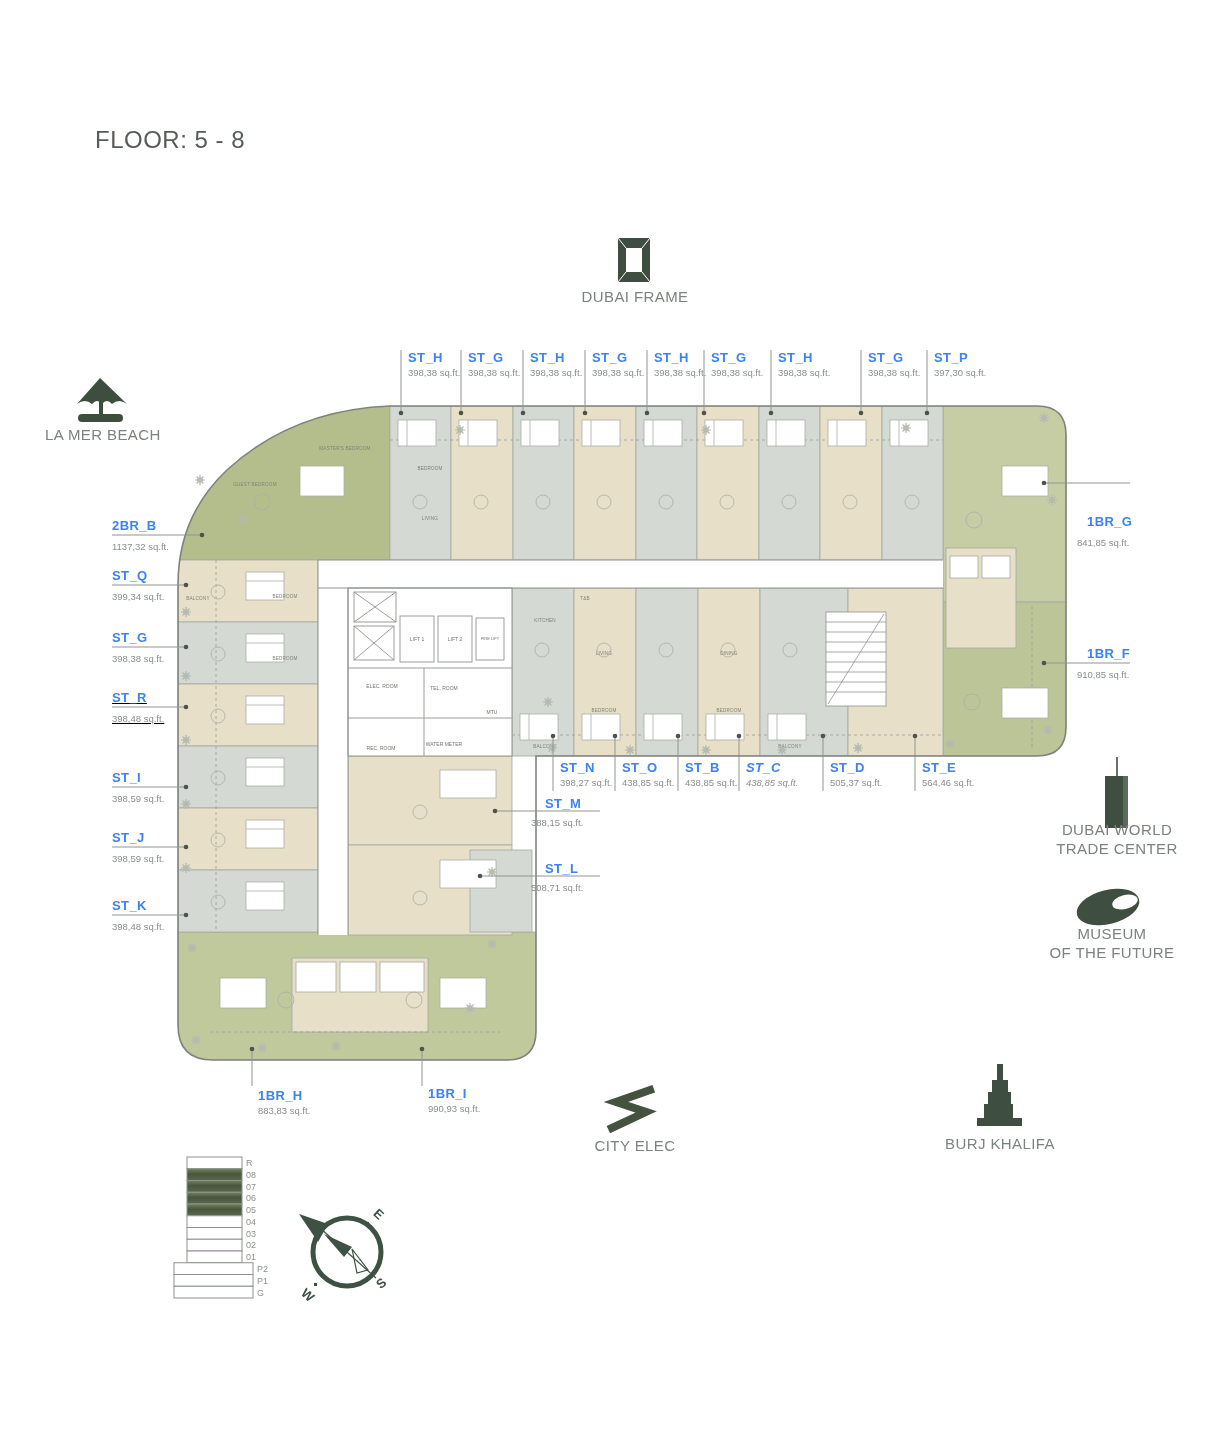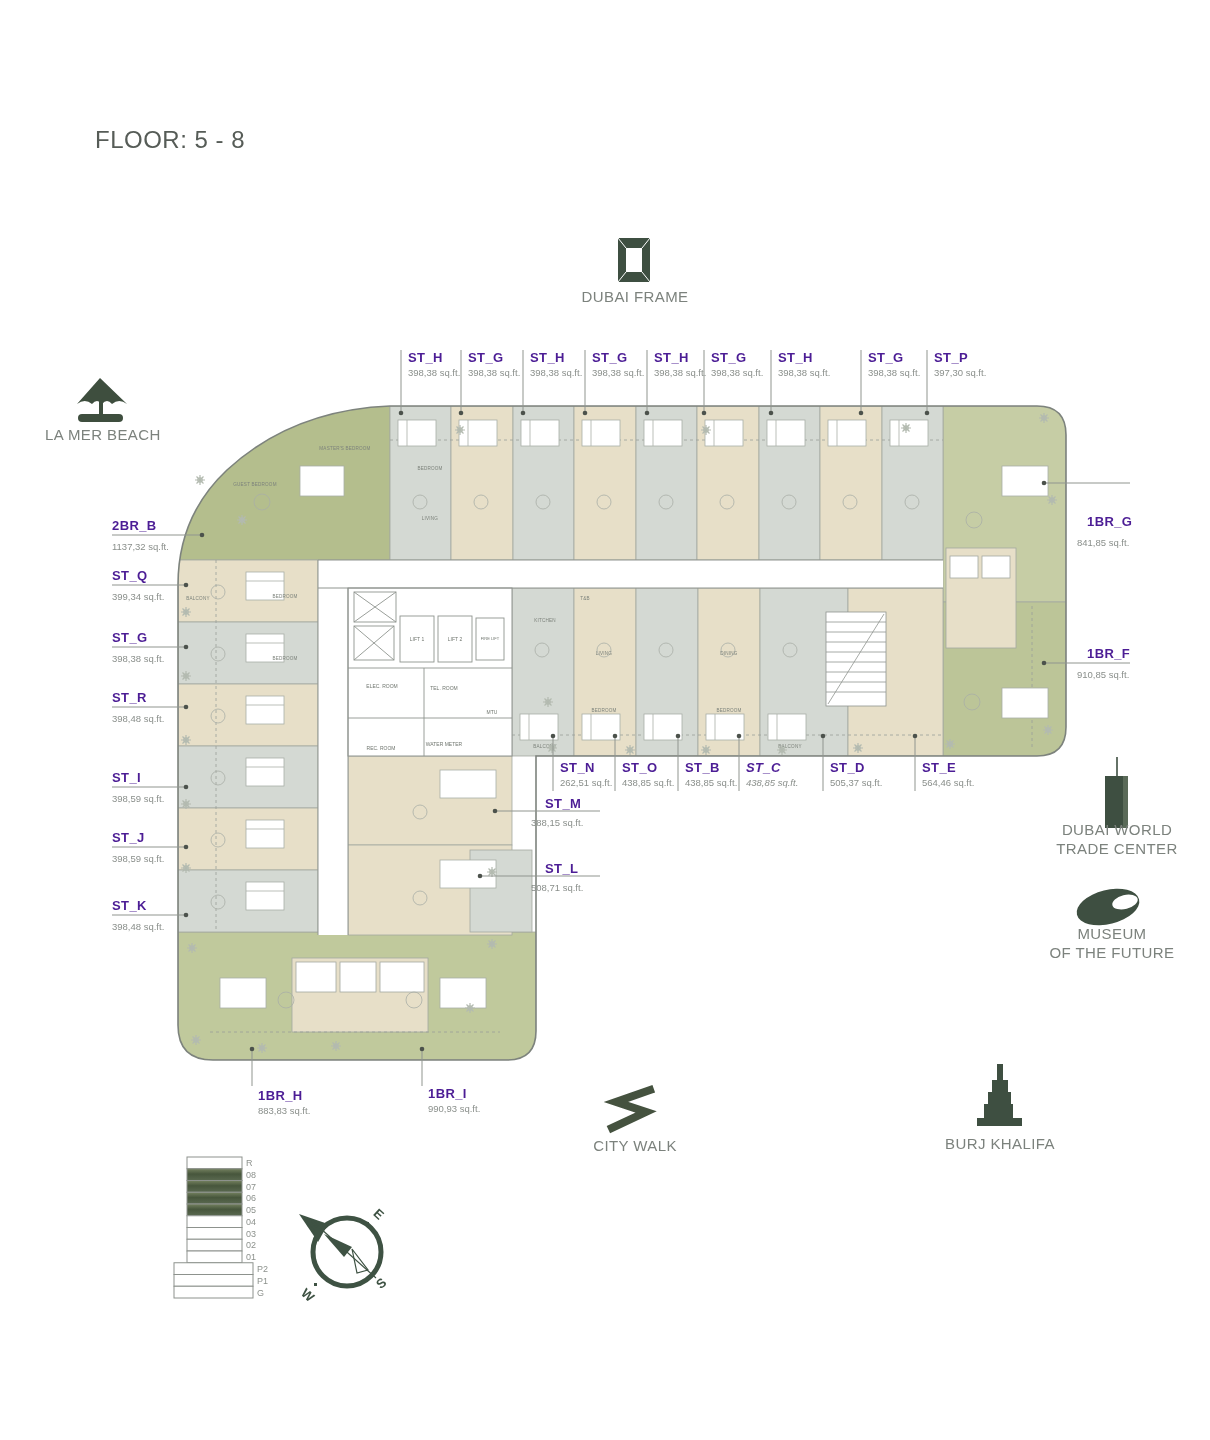--- a/index.html
+++ b/index.html
@@ -3,21 +3,21 @@
 <meta charset="utf-8">
 <style>
   html,body{margin:0;padding:0;background:#fff;}
   .page{position:relative;width:1210px;height:1440px;background:#ffffff;
         font-family:"Liberation Sans",sans-serif;overflow:hidden;}
   .plan{position:absolute;left:0;top:0;width:1210px;height:1440px;}
   .title{position:absolute;left:82px;top:88px;font-size:25px;font-weight:700;
          color:#3d4a40;letter-spacing:.5px;}
   .subtitle{position:absolute;left:95px;top:126px;font-size:24px;color:#565c57;letter-spacing:.5px;}
   .ulabel{position:absolute;white-space:nowrap;}
-  .un{font-size:13px;font-weight:700;color:#4c1d95;letter-spacing:.4px;}
+  .un{font-size:13px;font-weight:700;color:#3b82f6;letter-spacing:.4px;}
   .ua{font-size:9.5px;color:#8a8f8b;margin-top:2px;}
   .gap .ua{margin-top:8px;}
   .tight .ua{margin-top:6px;}
   .pl10 .un{padding-left:10px;}
   .pl14 .un{padding-left:14px;}
   .lm{position:absolute;color:#7c827d;font-size:15px;letter-spacing:.4px;white-space:nowrap;}
   .lmc{text-align:center;line-height:19px;}
   svg text{font-family:"Liberation Sans",sans-serif;}
   .coretxt{font-size:5px;fill:#70766f;text-anchor:middle;}
   .coretxt.small{font-size:4px;}
@@ -406,21 +406,21 @@
 <div class="lm lmc" style="left:558px;top:287px;width:154px;">DUBAI FRAME</div>
 <div class="lm" style="left:45px;top:426px;">LA MER BEACH</div>
 <div class="lm lmc" style="left:1040px;top:820px;width:154px;">
   <div>DUBAI WORLD</div>
   <div>TRADE CENTER</div>
 </div>
 <div class="lm lmc" style="left:1035px;top:924px;width:154px;">
   <div>MUSEUM</div>
   <div>OF THE FUTURE</div>
 </div>
-<div class="lm lmc" style="left:558px;top:1136px;width:154px;">CITY WALK</div>
+<div class="lm lmc" style="left:558px;top:1136px;width:154px;">CITY ELEC</div>
 <div class="lm lmc" style="left:920px;top:1134px;width:160px;">BURJ KHALIFA</div>
 
 <div class="ulabel" style="left:408px;top:350px;">
       <div class="un">ST_H</div>
       <div class="ua">398,38 sq.ft.</div>
     </div>
 <div class="ulabel" style="left:468px;top:350px;">
       <div class="un">ST_G</div>
       <div class="ua">398,38 sq.ft.</div>
     </div>
@@ -458,21 +458,21 @@
       <div class="ua">1137,32 sq.ft.</div>
     </div>
 <div class="ulabel gap" style="left:112px;top:568px;">
       <div class="un">ST_Q</div>
       <div class="ua">399,34 sq.ft.</div>
     </div>
 <div class="ulabel gap" style="left:112px;top:630px;">
       <div class="un">ST_G</div>
       <div class="ua">398,38 sq.ft.</div>
     </div>
-<div class="ulabel gap" style="left:112px;top:690px;">
+<div class="ulabel gap" style="left:112px;top:690px;text-decoration:underline;">
       <div class="un">ST_R</div>
       <div class="ua">398,48 sq.ft.</div>
     </div>
 <div class="ulabel gap" style="left:112px;top:770px;">
       <div class="un">ST_I</div>
       <div class="ua">398,59 sq.ft.</div>
     </div>
 <div class="ulabel gap" style="left:112px;top:830px;">
       <div class="un">ST_J</div>
       <div class="ua">398,59 sq.ft.</div>
@@ -486,21 +486,21 @@
       <div class="un">1BR_G</div>
       <div class="ua">841,85 sq.ft.</div>
     </div>
 <div class="ulabel gap pl10" style="left:1077px;top:646px;">
       <div class="un">1BR_F</div>
       <div class="ua">910,85 sq.ft.</div>
     </div>
 
 <div class="ulabel" style="left:560px;top:760px;">
       <div class="un">ST_N</div>
-      <div class="ua">262,51 sq.ft.</div>
+      <div class="ua">398,27 sq.ft.</div>
     </div>
 <div class="ulabel" style="left:622px;top:760px;">
       <div class="un">ST_O</div>
       <div class="ua">438,85 sq.ft.</div>
     </div>
 <div class="ulabel" style="left:685px;top:760px;">
       <div class="un">ST_B</div>
       <div class="ua">438,85 sq.ft.</div>
     </div>
 <div class="ulabel" style="left:746px;top:760px;font-style:italic;">

